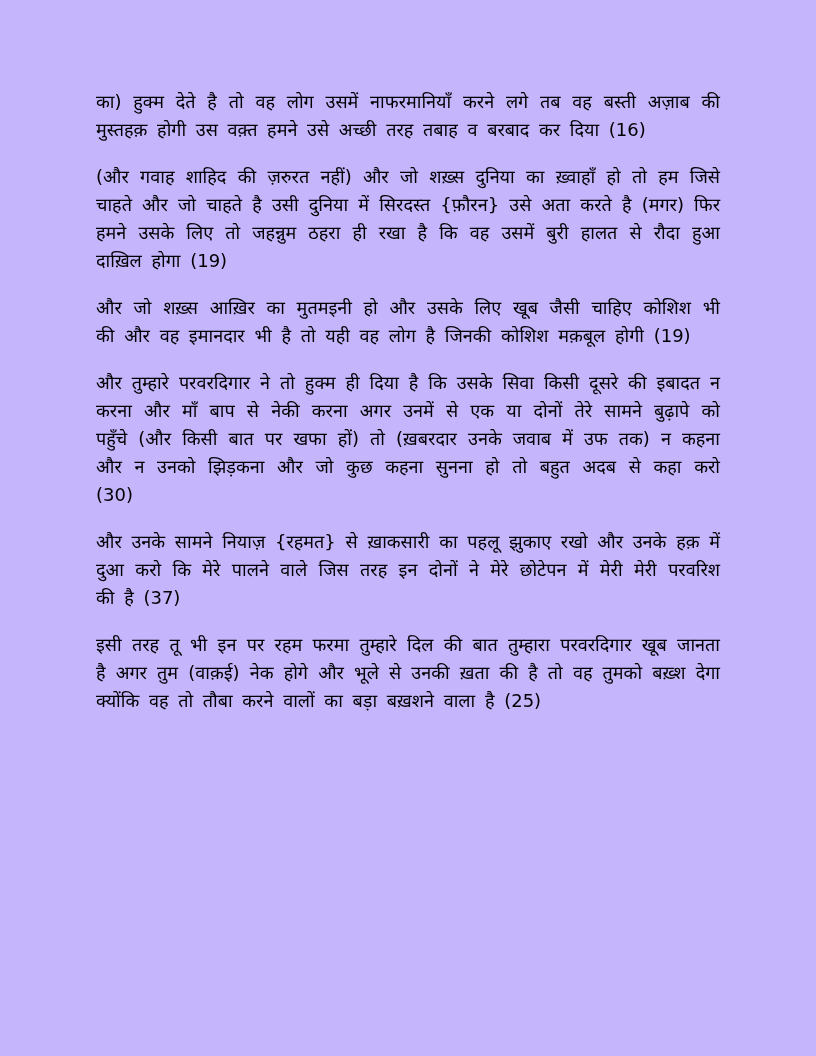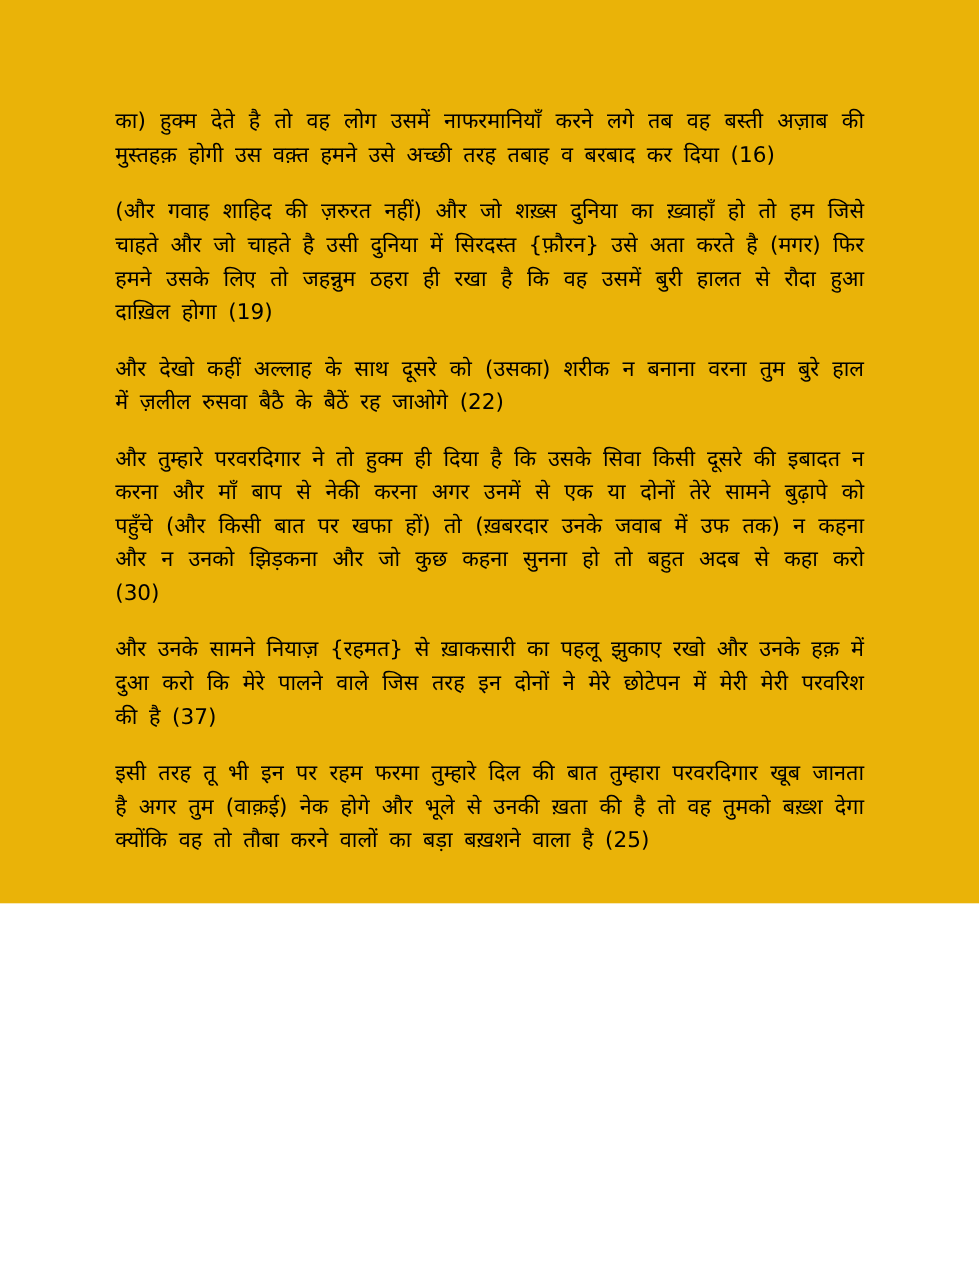--- a/index.html
+++ b/index.html
@@ -3,22 +3,22 @@
 <meta charset="utf-8">
 <style>
   html, body {
     margin: 0;
     padding: 0;
     background: #ffffff;
   }
   .doc-page {
     position: relative;
     width: 816px;
-    height: 753px;
-    background: #eab308;
+    height: 1056px;
+    background: #c4b5fd;
     box-sizing: border-box;
     padding: 88px 96px 40px 96px;
     overflow: hidden;
   }
   .doc-body {
     width: 624px;
   }
   .doc-body p.verse-para {
     font-family: "DejaVu Sans", sans-serif;
     font-size: 18px;
@@ -30,18 +30,18 @@
     padding: 0;
   }
 </style>
 </head>
 <body>
 
 <div class="doc-page">
   <div class="doc-body">
     <p class="verse-para">का) हुक्म देते है तो वह लोग उसमें नाफरमानियाँ करने लगे तब वह बस्ती अज़ाब की मुस्तहक़ होगी उस वक़्त हमने उसे अच्छी तरह तबाह व बरबाद कर दिया  (16)</p>
     <p class="verse-para">(और गवाह शाहिद की ज़रुरत नहीं) और जो शख़्स दुनिया का ख़्वाहाँ हो तो हम जिसे चाहते और जो चाहते है उसी दुनिया में सिरदस्त {फ़ौरन} उसे अता करते है (मगर) फिर हमने उसके लिए तो जहन्नुम ठहरा ही रखा है कि वह उसमें बुरी हालत से रौदा हुआ दाख़िल होगा  (19)</p>
-    <p class="verse-para">और देखो कहीं अल्लाह के साथ दूसरे को (उसका) शरीक न बनाना वरना तुम बुरे हाल में ज़लील रुसवा बैठै के बैठें रह जाओगे  (22)</p>
+    <p class="verse-para">और जो शख़्स आख़िर का मुतमइनी हो और उसके लिए खूब जैसी चाहिए कोशिश भी की और वह इमानदार भी है तो यही वह लोग है जिनकी कोशिश मक़बूल होगी  (19)</p>
     <p class="verse-para">और तुम्हारे परवरदिगार ने तो हुक्म ही दिया है कि उसके सिवा किसी दूसरे की इबादत न करना और माँ बाप से नेकी करना अगर उनमें से एक या दोनों तेरे सामने बुढ़ापे को पहुँचे (और किसी बात पर खफा हों) तो (ख़बरदार उनके जवाब में उफ तक) न कहना और न उनको झिड़कना और जो कुछ कहना सुनना हो तो बहुत अदब से कहा करो  (30)</p>
     <p class="verse-para">और उनके सामने नियाज़ {रहमत} से ख़ाकसारी का पहलू झुकाए रखो और उनके हक़ में दुआ करो कि मेरे पालने वाले जिस तरह इन दोनों ने मेरे छोटेपन में मेरी मेरी परवरिश की है  (37)</p>
     <p class="verse-para">इसी तरह तू भी इन पर रहम फरमा तुम्हारे दिल की बात तुम्हारा परवरदिगार खूब जानता है अगर तुम (वाक़ई) नेक होगे और भूले से उनकी ख़ता की है तो वह तुमको बख़्श देगा क्योंकि वह तो तौबा करने वालों का बड़ा बख़शने वाला है  (25)</p>
   </div>
 </div>
 
 </body></html>

